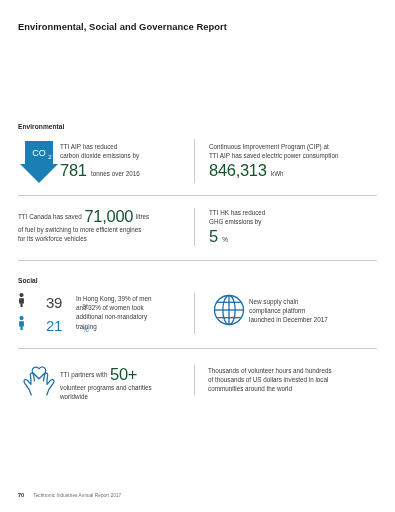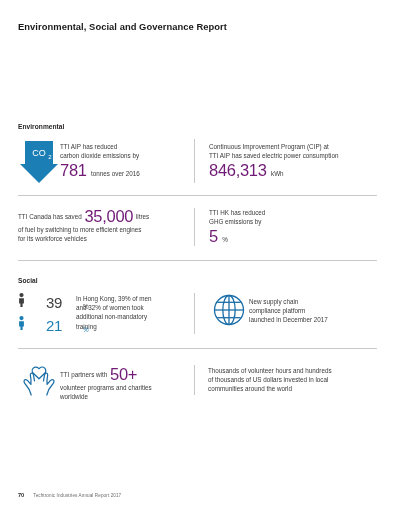--- a/index.html
+++ b/index.html
@@ -92,21 +92,21 @@
 
   
   .body-text {
     font-size: 6.3px;
     line-height: 9.2px;
     color: #3a3a3a;
   }
   .big-num {
     font-size: 16.5px;
     font-weight: normal;
-    color: #701a75;
+    color: #14532d;
     letter-spacing: -0.3px;
     line-height: 1;
   }
   .unit {
     font-size: 6.3px;
     color: #3a3a3a;
   }
   .inline-num-line {
     display: block;
     margin-top: 2px;
@@ -222,21 +222,21 @@
     </div>
 
     <div class="hrule" style="margin-top:12px;"></div>
 
     <div class="row" style="margin-top:12px;">
 
       <div class="col col-left">
         <div class="text-cell">
           <div class="flow">
             <span>TTI Canada has saved</span>
-            <span class="big-num">35,000</span>
+            <span class="big-num">71,000</span>
             <span>litres</span>
           </div>
           <div class="body-text">of fuel by switching to more efficient engines</div>
           <div class="body-text">for its workforce vehicles</div>
         </div>
       </div>
 
       <div class="col col-right">
         <div class="text-cell">
           <div class="body-text">TTI HK has reduced</div>

